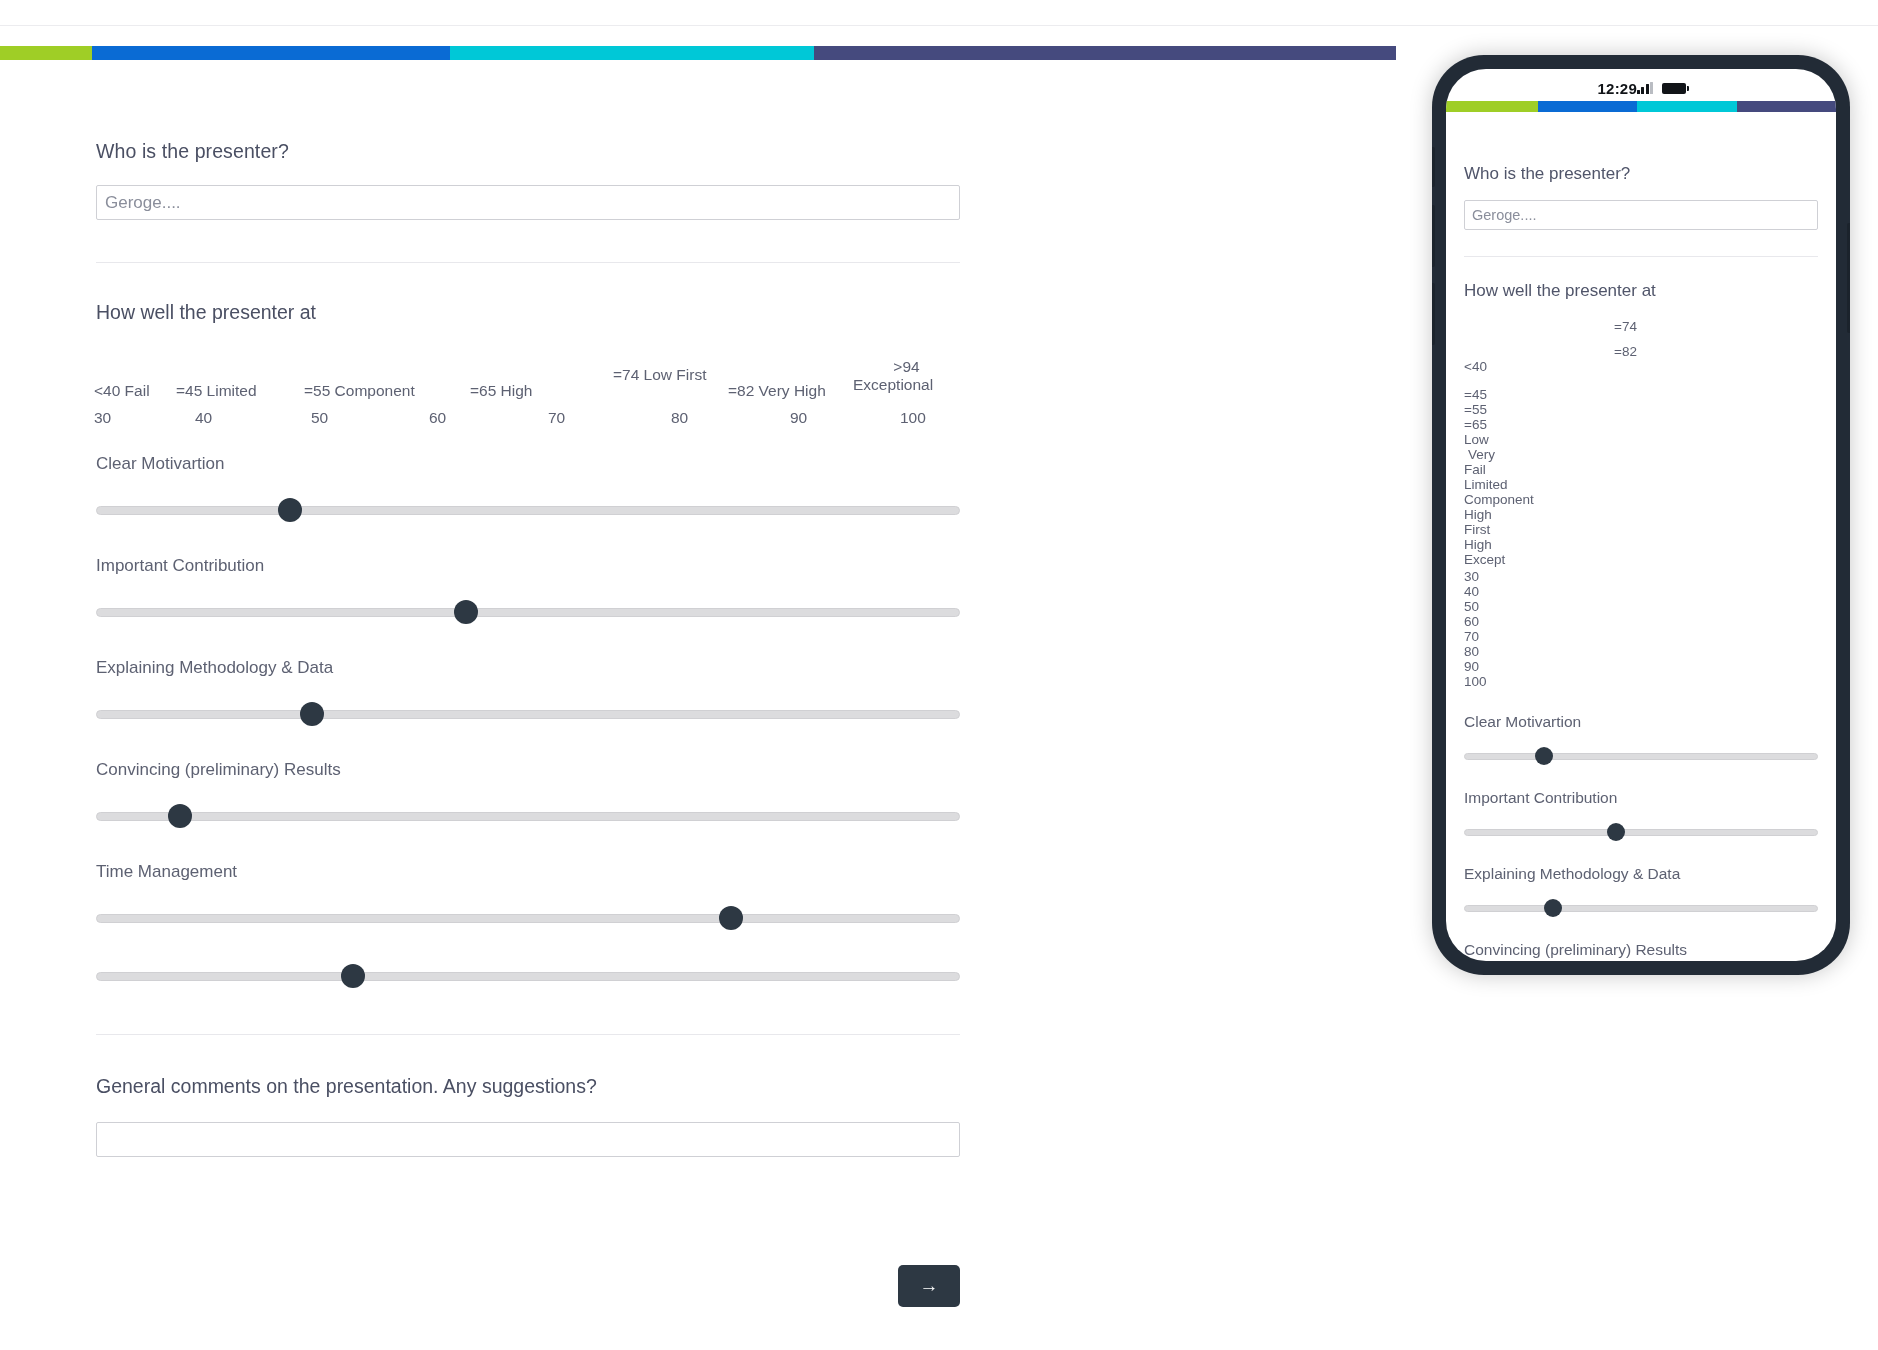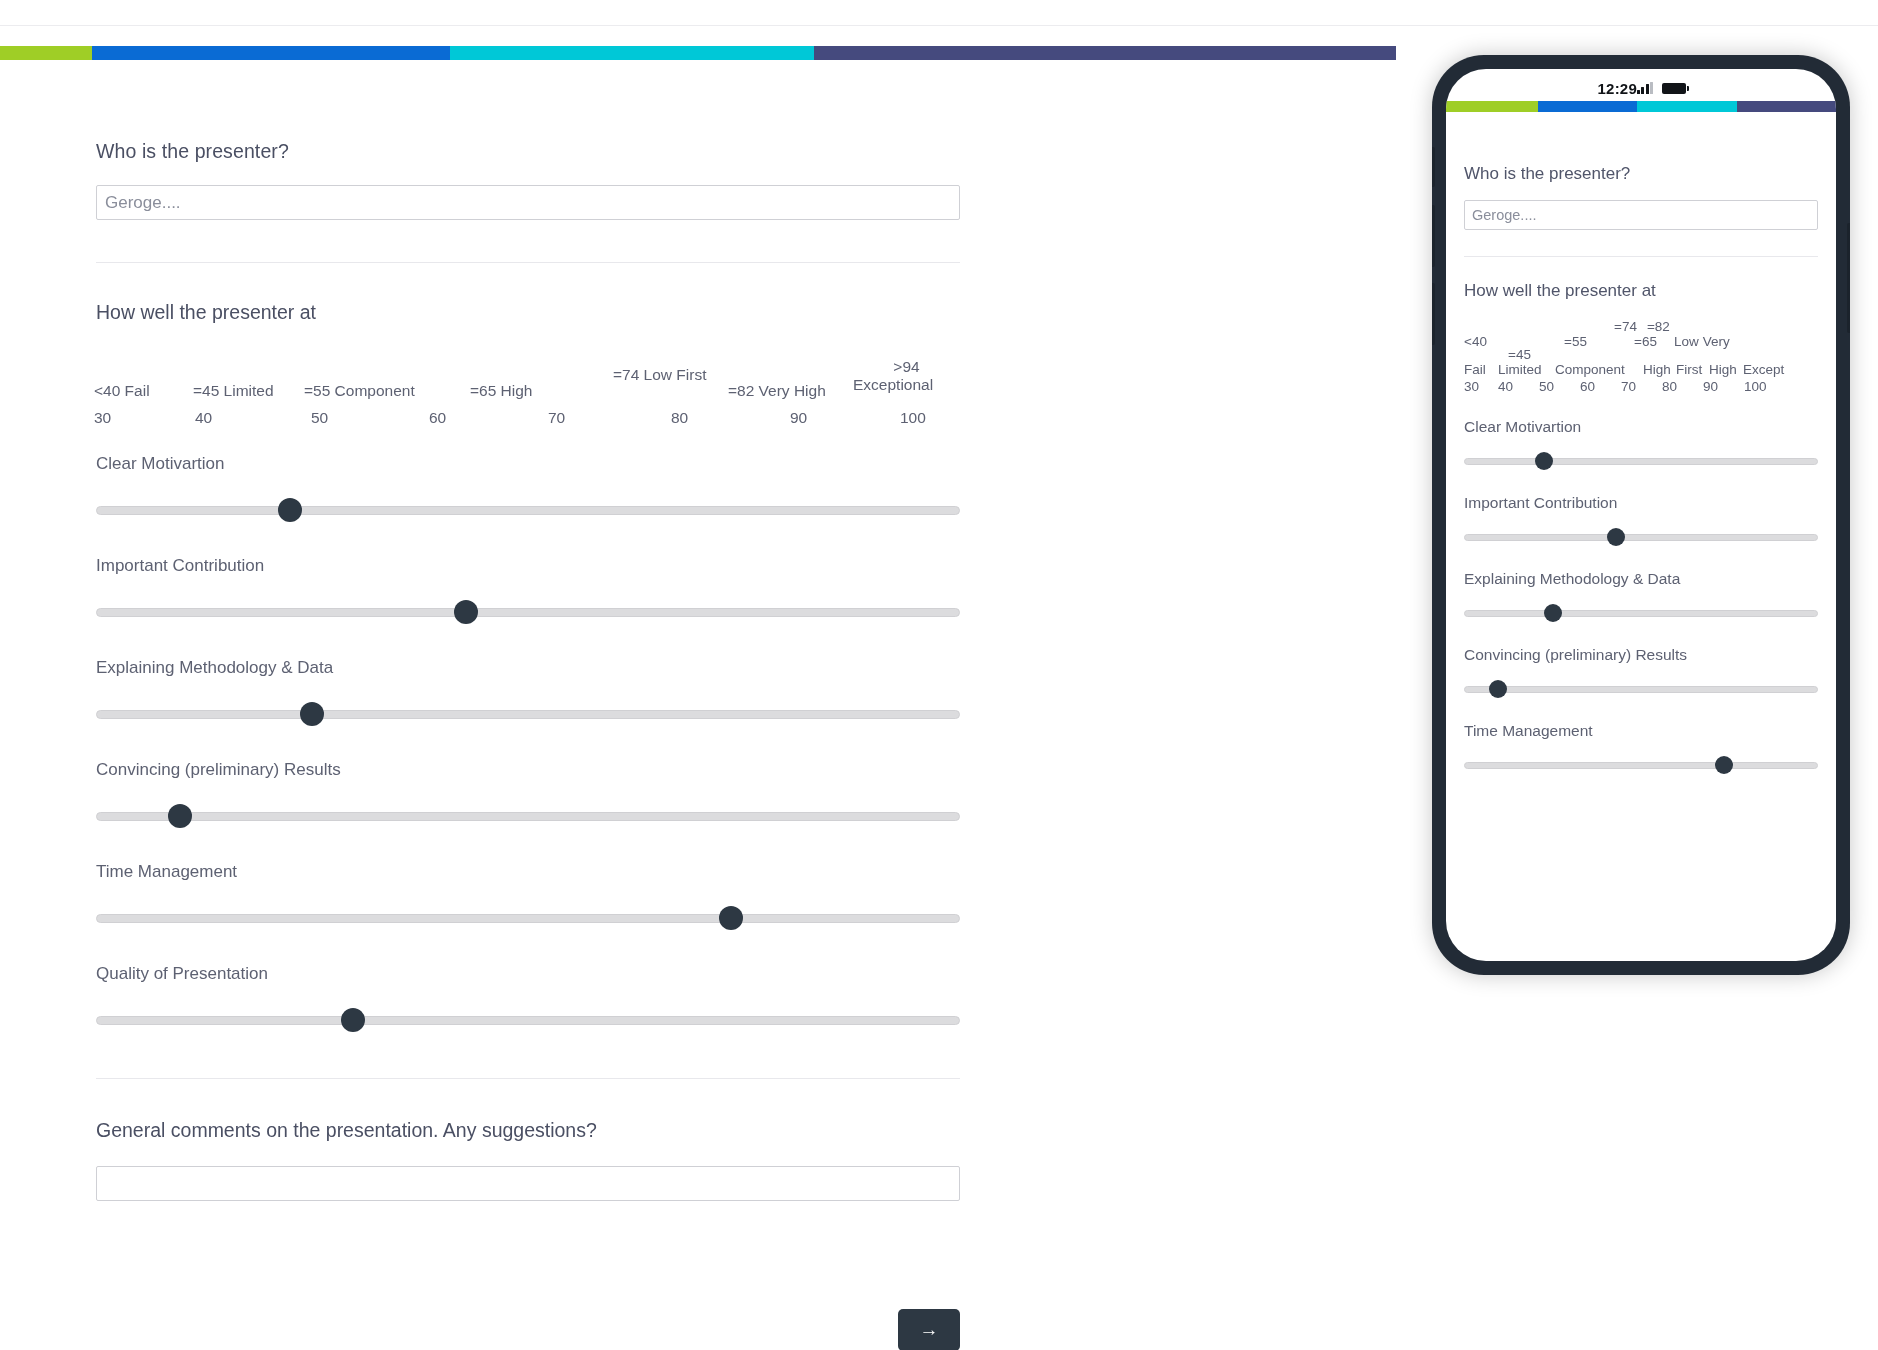--- a/index.html
+++ b/index.html
@@ -248,21 +248,21 @@
   .p-divider { height: 1px; background: #e8e8ec; margin: 26px 0 0 0; }
   .p-section-title { font-size: 17px; color: #50556a; margin: 24px 0 0 0; }
 
   
   .p-scale {
     margin-top: 18px;
     font-size: 13.5px;
     color: #5d6172;
     line-height: 15px;
   }
-  .p-scale .row { display: flex; }
+  .p-scale .row { display: flex; flex-direction: column; }
   .p-scale .row.r1 { justify-content: flex-start; padding-left: 150px; gap: 10px; }
   .p-scale .row.r2 { gap: 0; }
   .p-scale .row.r3 { gap: 0; }
   .p-scale .row.r4 { gap: 0; margin-top: 2px; }
   .p-scale .c { white-space: nowrap; }
   .p-scale .row.r2 .c:nth-child(1){ width: 44px; }
   .p-scale .row.r2 .c:nth-child(2){ width: 56px; margin-top: 13px; }
   .p-scale .row.r2 .c:nth-child(3){ width: 70px; }
   .p-scale .row.r2 .c:nth-child(4){ width: 40px; }
   .p-scale .row.r3 .c:nth-child(1){ width: 34px; }
@@ -314,21 +314,21 @@
     <input class="txt-input" type="text" placeholder="Geroge...." style="">
 
     <div class="divider"></div>
 
     <div class="section-title">How well the presenter at</div>
 
     <div class="scale">
       <div class="tick" style="left:-2px;  top:24px;">
         <span class="tlab">&lt;40 Fail</span>
       </div>
-      <div class="tick" style="left:97px;  top:24px;">
+      <div class="tick" style="left:80px;  top:24px;">
         <span class="tlab">=45 Limited</span>
       </div>
       <div class="tick" style="left:208px; top:24px;">
         <span class="tlab">=55 Component</span>
       </div>
       <div class="tick" style="left:374px; top:24px;">
         <span class="tlab">=65 High</span>
       </div>
       <div class="tick" style="left:497px; top:8px;margin-left:20px;">
         <span class="tlab">=74 Low First</span>
@@ -401,21 +401,20 @@
 
     <div class="slider-block">
       <div class="slider-label">Time Management</div>
       <div class="slider">
         <div class="track"></div>
         <div class="thumb" style="left: 73.5%;"></div>
       </div>
     </div>
 
     <div class="slider-block">
-      <div class="slider-label">Quality of Presentation</div>
       <div class="slider">
         <div class="track"></div>
         <div class="thumb" style="left: 29.7%;"></div>
       </div>
     </div>
 
     <div class="bottom-divider"></div>
 
     <div class="comments-label">General comments on the presentation. Any suggestions?</div>
 

